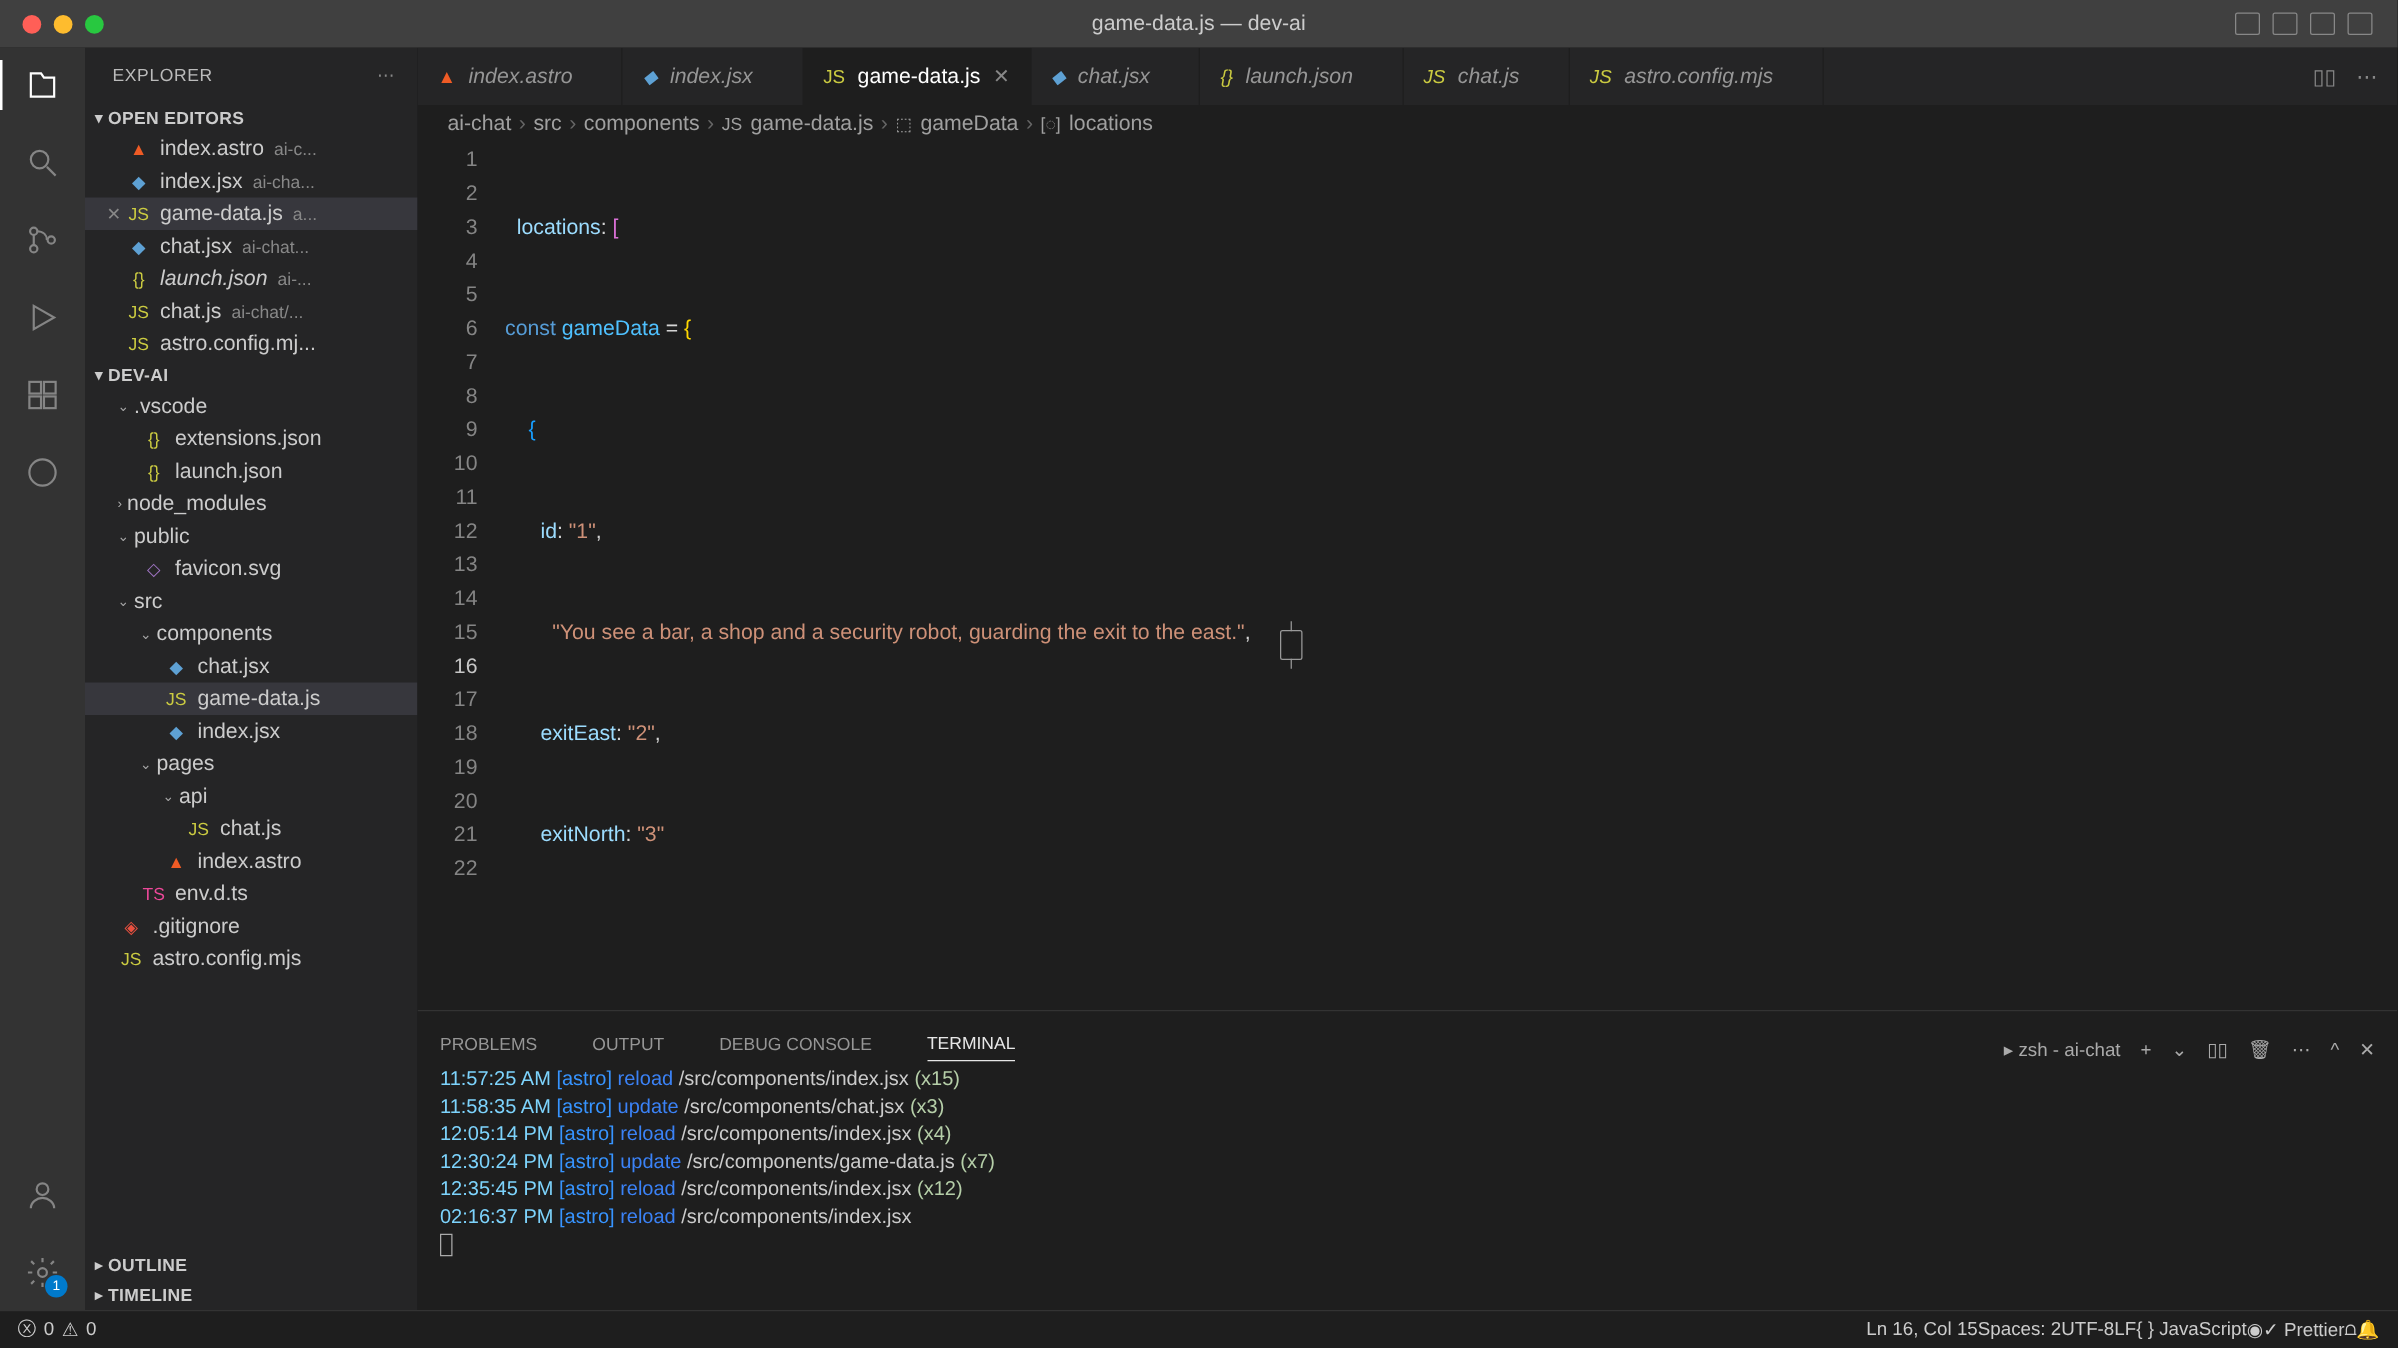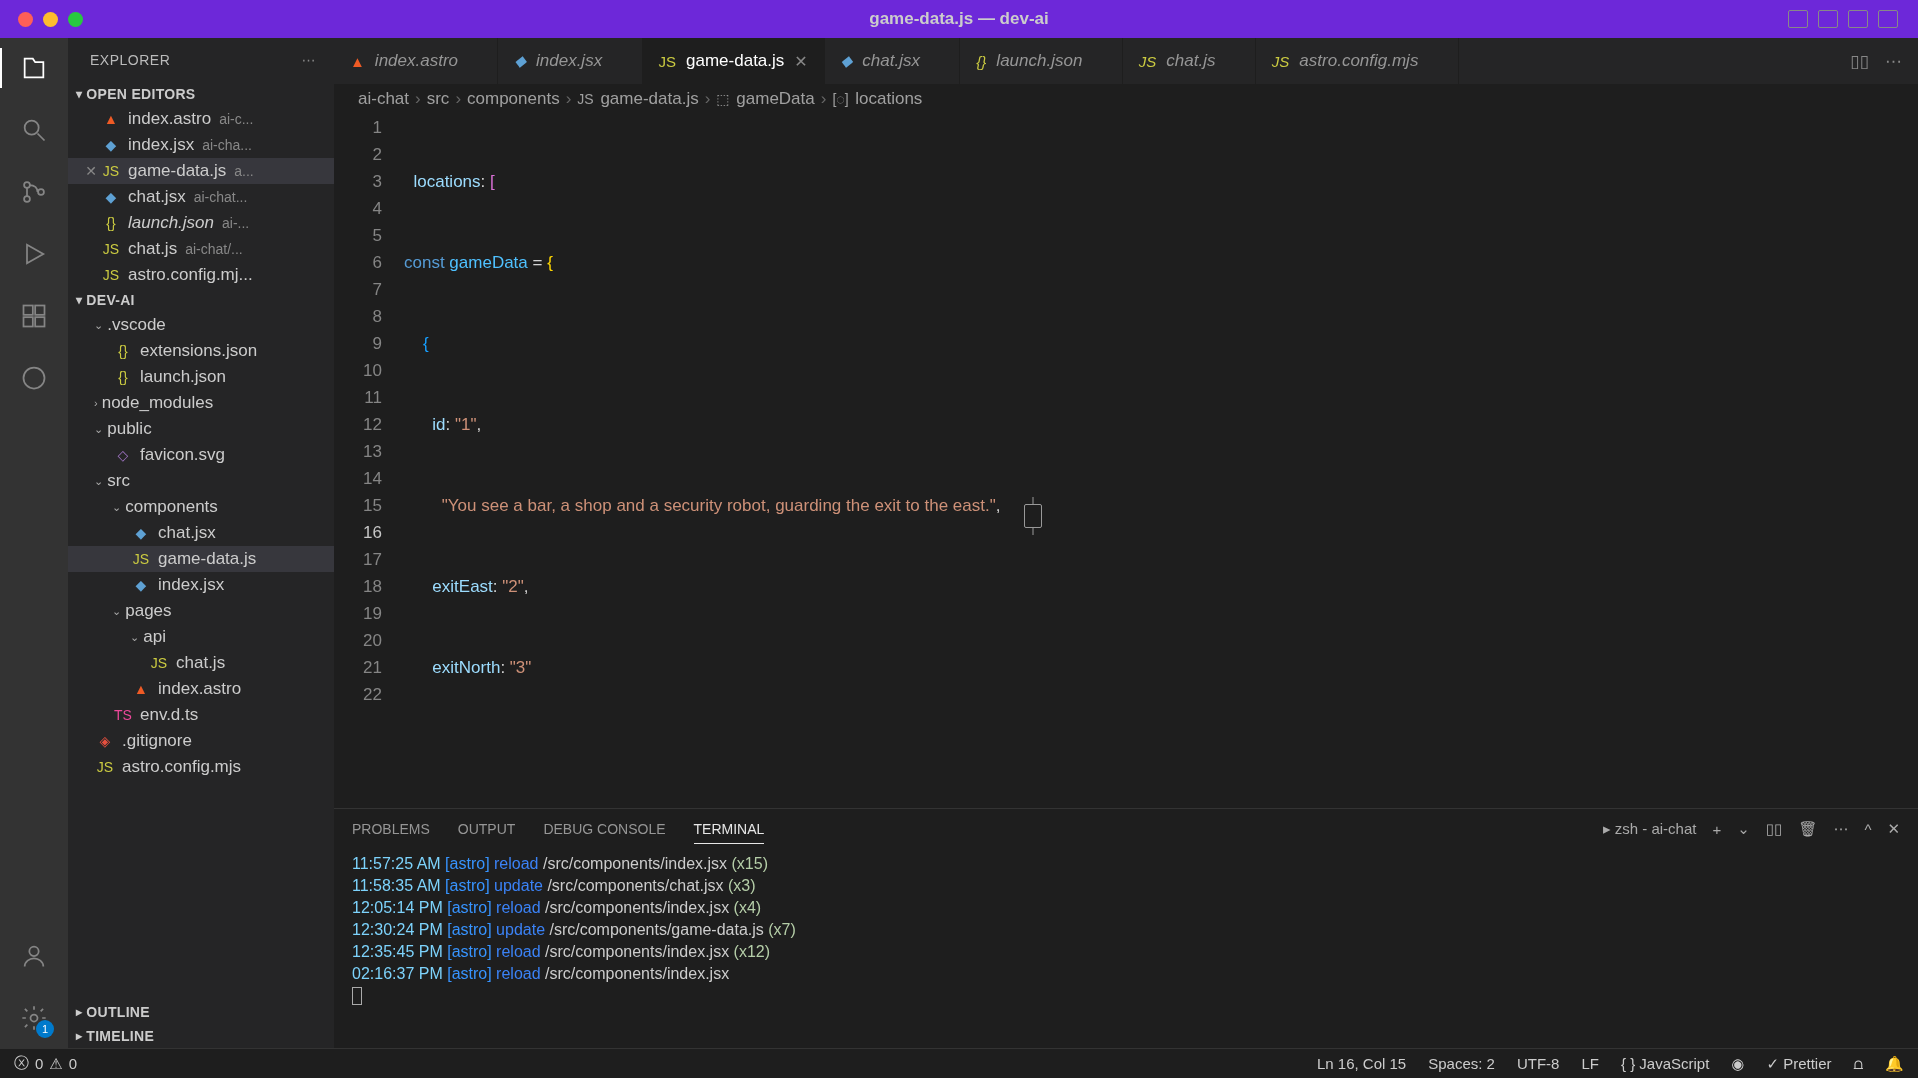--- a/index.html
+++ b/index.html
@@ -1,18 +1,18 @@
 <!DOCTYPE html>
 <html><head>
 <meta charset="utf-8">
 <style>
 * { margin:0; padding:0; box-sizing:border-box; font-family:-apple-system,BlinkMacSystemFont,'Segoe UI',sans-serif; }
 body { background:#1e1e1e; color:#cccccc; width:1918px; height:1078px; overflow:hidden; font-size:17px; }
 .window { display:flex; flex-direction:column; height:100%; }
-.titlebar { height:38px; background:#6d28d9; display:flex; align-items:center; position:relative;font-weight:bold; }
+.titlebar { height:38px; background:#404040; display:flex; align-items:center; position:relative; }
 .traffic { display:flex; gap:10px; padding-left:18px; }
 .tl { width:15px; height:15px; border-radius:50%; }
 .tl.red{background:#ff5f57}.tl.yel{background:#febc2e}.tl.grn{background:#28c840}
 .title-center { position:absolute; left:50%; transform:translateX(-50%); color:#cccccc; font-size:17px; }
 .titlebar-right { margin-left:auto; display:flex; gap:10px; padding-right:20px; color:#888; }
 .tbr-ic { width:20px; height:18px; border:1.5px solid #888; border-radius:2px; }
 .main { flex:1; display:flex; overflow:hidden; }
 .activitybar { width:68px; background:#333333; display:flex; flex-direction:column; align-items:center; padding-top:14px; gap:30px; }
 .act-ic { width:32px; height:32px; color:#858585; display:flex; align-items:center; justify-content:center; position:relative; }
 .act-ic.active { color:#fff; }
@@ -52,30 +52,30 @@
 .gutter { width:70px; text-align:right; color:#858585; padding-right:22px; user-select:none; }
 .gutter .ln { height:27px; }
 .gutter .ln.curr { color:#c6c6c6; }
 .code { flex:1; white-space:pre; color:#d4d4d4; position:relative; }
 .code .row { height:27px; }
 .k-key{color:#569cd6}.k-prop{color:#9cdcfe}.k-str{color:#ce9178}.k-brk{color:#ffd700}.k-brk2{color:#da70d6}.k-brk3{color:#179fff}.k-fn{color:#4fc1ff}
 .cursor-i { position:absolute; left:620px; top:390px; width:18px; height:24px; border:1px solid #999; border-radius:2px; }
 .cursor-i::before,.cursor-i::after{content:'';position:absolute;left:50%;width:1px;height:8px;background:#999;transform:translateX(-50%)}
 .cursor-i::before{top:-8px}.cursor-i::after{bottom:-8px}
 .panel { height:240px; border-top:1px solid #333; display:flex; flex-direction:column; background:#1e1e1e; }
-.panel-tabs { height:40px; display:flex; align-items:center; padding-left:18px; gap:28px; font-size:14px; color:#969696; }
+.panel-tabs { height:40px; display:flex; align-items:flex-end; padding-left:18px; gap:44px; font-size:14px; color:#969696; }
 .ptab { cursor:pointer; padding:6px 0; }
 .ptab.active { color:#e7e7e7; border-bottom:1px solid #e7e7e7; }
 .panel-right { margin-left:auto; display:flex; align-items:center; gap:16px; padding-right:18px; color:#aaa; font-size:15px; }
 .term { flex:1; padding:4px 18px; font-family:Menlo,Monaco,monospace; font-size:16px; line-height:22px; color:#cccccc; overflow:hidden; }
 .term .t-time{color:#7dd3fc}.term .t-tag{color:#3794ff}.term .t-act{color:#3b82f6}.term .t-path{color:#ccc}.term .t-count{color:#b5cea8}
 .term-cur { display:inline-block; width:10px; height:18px; border:1px solid #aaa; margin-top:2px; }
 .statusbar { height:30px; background:#1e1e1e; border-top:1px solid #333; display:flex; align-items:center; padding:0 14px; font-size:15px; color:#cccccc; gap:18px; }
 .statusbar .grp { display:flex; align-items:center; gap:6px; }
-.statusbar .right { margin-left:auto; display:flex; align-items:center; gap:22px; }
+.statusbar .right { margin-left:auto; display:flex; align-items:center; }
 </style>
 </head>
 <body>
 
 <div class="window">
   <div class="titlebar">
     <div class="traffic">
       <div class="tl red"></div>
       <div class="tl yel"></div>
       <div class="tl grn"></div>

